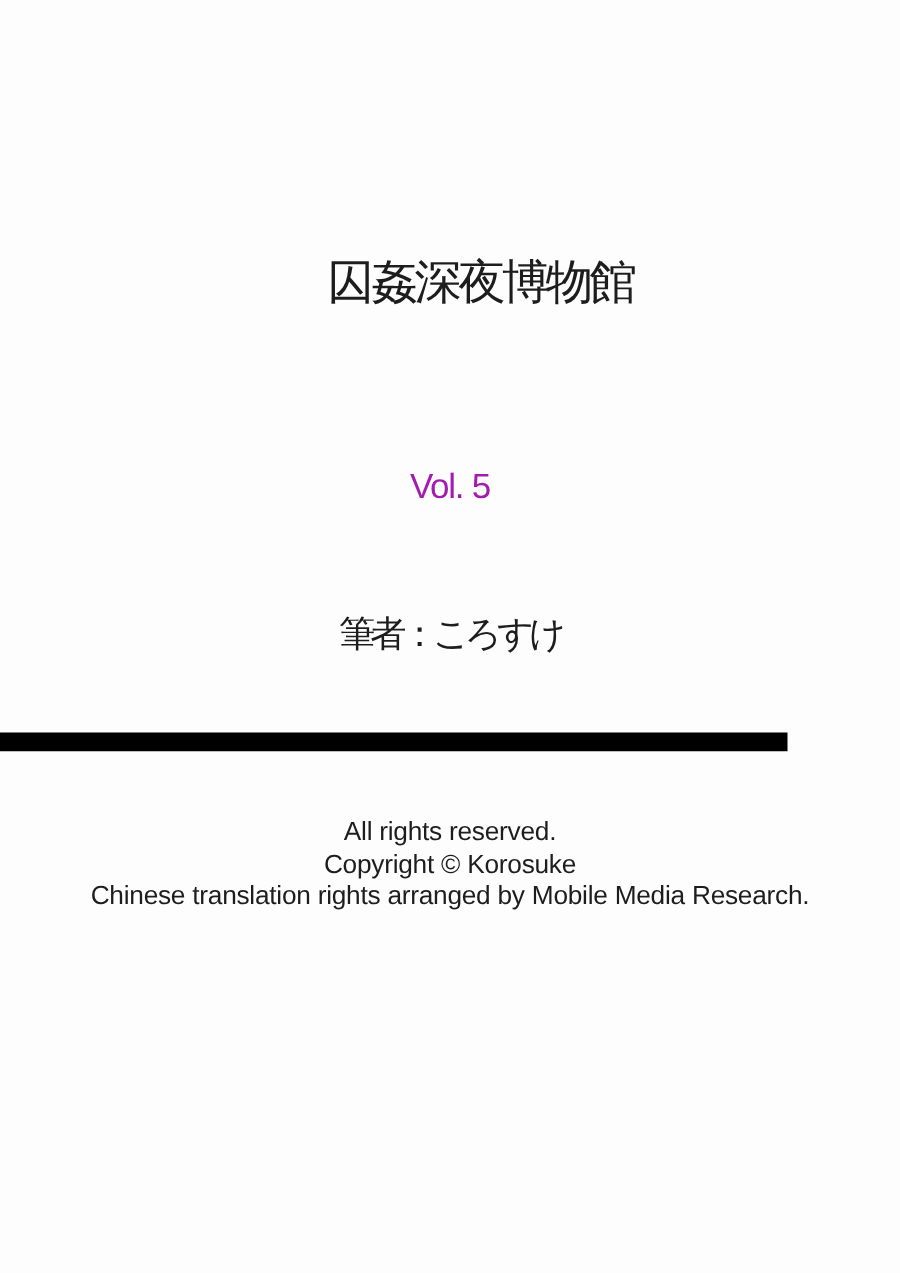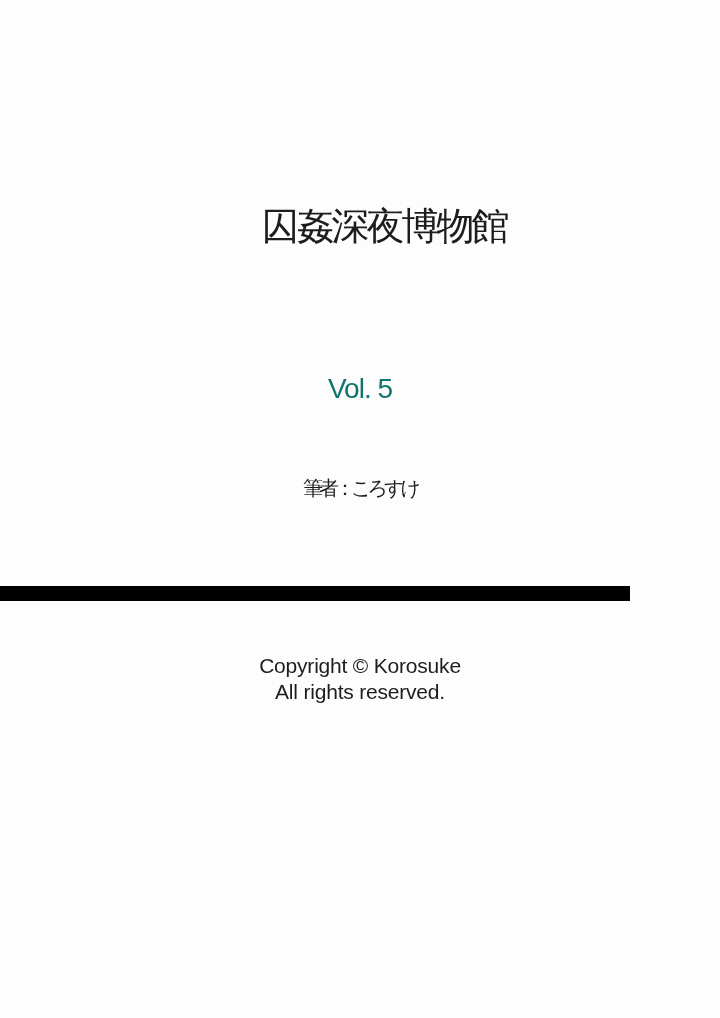--- a/index.html
+++ b/index.html
@@ -30,25 +30,25 @@
     font-weight: 400;
     color: #1d1d1d;
     white-space: nowrap;
     margin-left: 24px;
   }
   .volume {
     top: 373px;
     font-size: 28px;
     line-height: 32px;
     letter-spacing: -1px;
-    color: #0f766e;
+    color: #a21caf;
   }
   .author {
-    top: 469px;
-    font-size: 20px;
+    top: 489px;
+    font-size: 29px;
     line-height: 38px;
     letter-spacing: -4px;
     color: #1d1d1d;
     white-space: nowrap;
   }
   .censor-bar {
     position: absolute;
     left: 0;
     top: 586px;
     width: 630px;
@@ -75,17 +75,18 @@
     <div>囚姦深夜博物館</div>
   </div>
 
   <div class="centered volume">Vol. 5</div>
 
   <div class="centered author">筆者：ころすけ</div>
 
   <div class="censor-bar"></div>
 
   <div class="centered copyright">
+    <div>All rights reserved.</div>
     <div>Copyright © Korosuke</div>
-    <div>All rights reserved.</div>
+    <div>Chinese translation rights arranged by Mobile Media Research.</div>
   </div>
 
 </div>
 
 </body></html>

